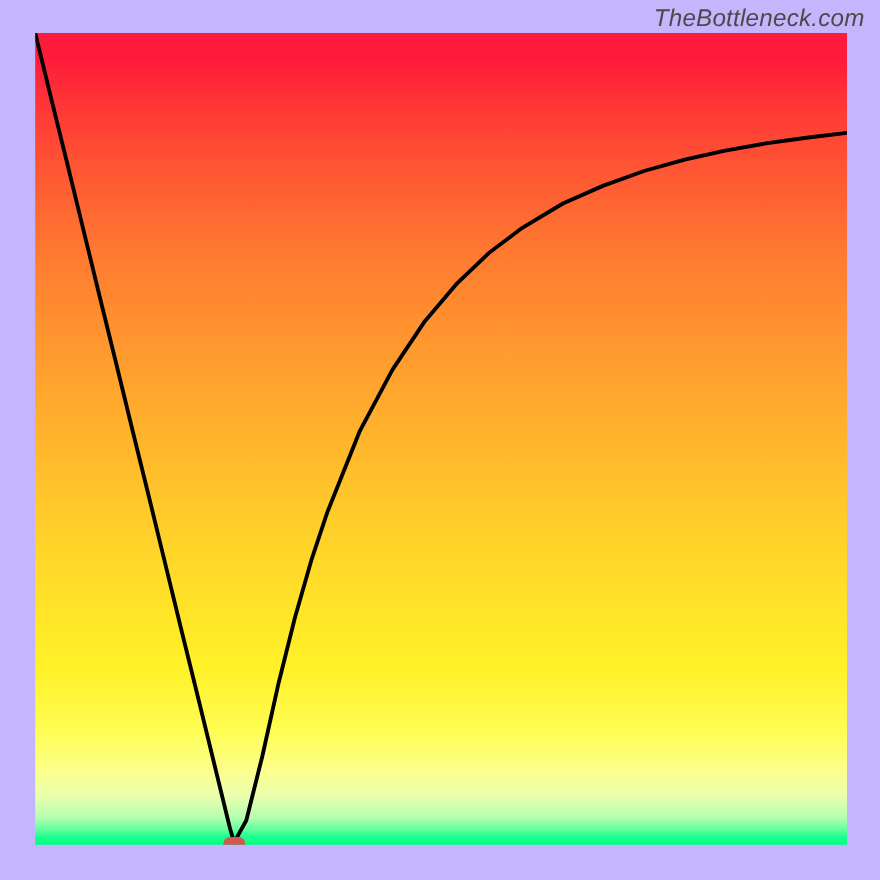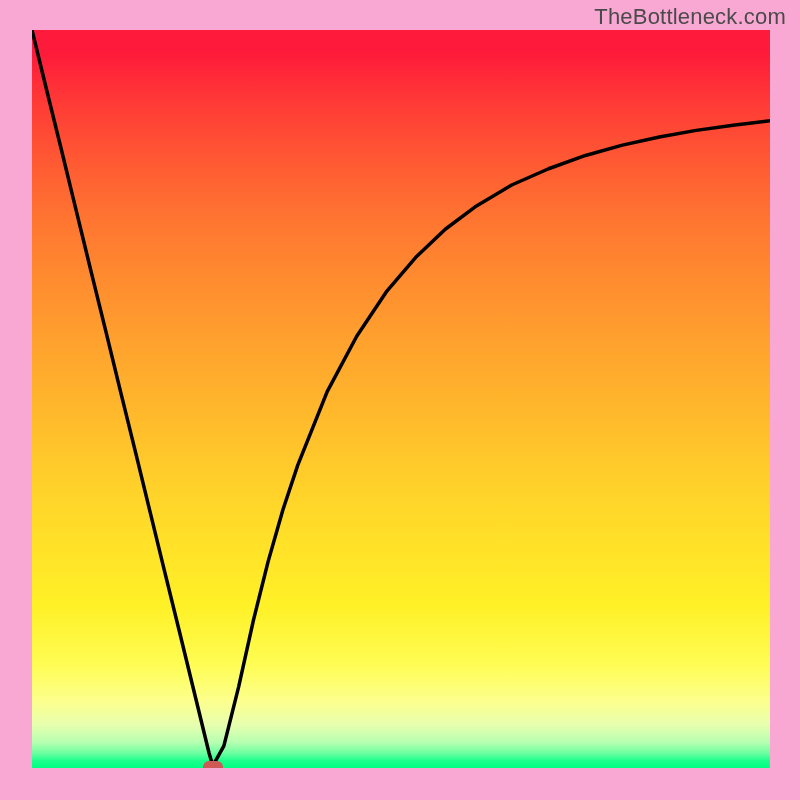--- a/index.html
+++ b/index.html
@@ -8,21 +8,22 @@
     width: 800px;
     height: 800px;
     background: #000000;
     overflow: hidden;
     font-family: Arial, Helvetica, sans-serif;
   }
   .frame {
     position: relative;
     width: 800px;
     height: 800px;
-    background: #f9a8d4;
+    background: #c4b5fd;
+    font-style: italic;
   }
   .watermark {
     position: absolute;
     top: 4px;
     right: 14px;
     color: #4a4a4a;
     font-size: 22px;
     font-weight: 500;
     letter-spacing: 0.2px;
     z-index: 10;

